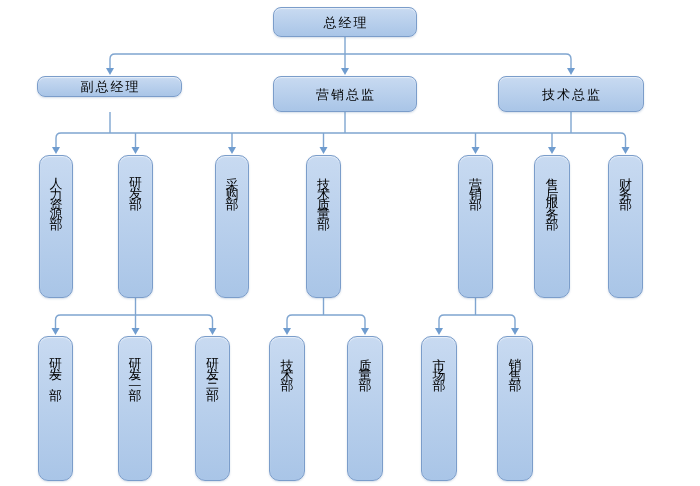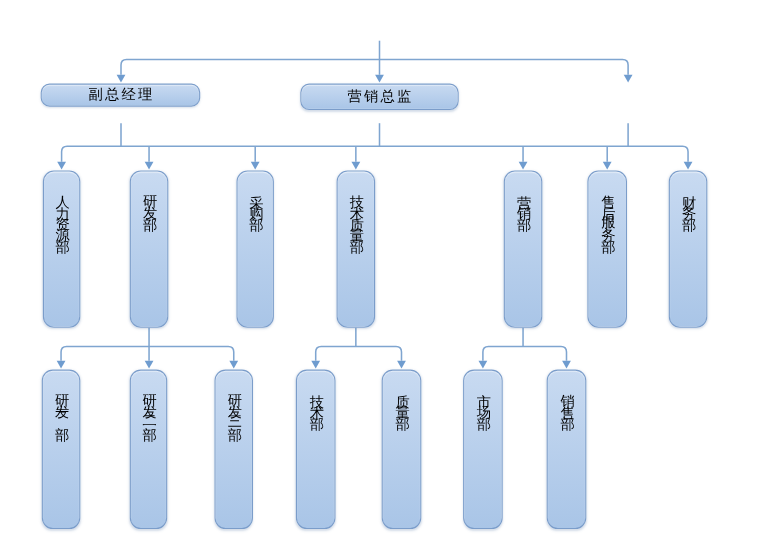--- a/index.html
+++ b/index.html
@@ -75,26 +75,32 @@
     </g>
 
     <g>
       <path class="wire" d="M475.5 298 L475.5 315"></path>
       <path class="wire" d="M439 328 L439 320 Q439 315 444 315 L510 315 Q515 315 515 320 L515 328"></path>
       <polygon class="arrowhead" points="435,328 443,328 439,335"></polygon>
       <polygon class="arrowhead" points="511,328 519,328 515,335"></polygon>
     </g>
   </svg>
 
+  <div class="node h" style="left:273px;top:7px;width:144px;height:30px;">
+      <span>总经理</span>
+    </div>
 
   <div class="node h" style="left:37px;top:76px;width:145px;height:21px;">
       <span>副总经理</span>
     </div>
-  <div class="node h" style="left:273px;top:76px;width:144px;height:24px;">
+  <div class="node h" style="left:273px;top:76px;width:144px;height:36px;">
       <span>营销总监</span>
+    </div>
+  <div class="node h" style="left:498px;top:76px;width:146px;height:36px;">
+      <span>技术总监</span>
     </div>
 
   <div class="node v" style="left:39px;top:155px;width:34px;height:143px;">
       <span>人力资源部</span>
     </div>
   <div class="node v" style="left:118px;top:155px;width:35px;height:143px;">
       <span>研发部</span>
     </div>
   <div class="node v" style="left:215px;top:155px;width:34px;height:143px;">
       <span>采购部</span>

